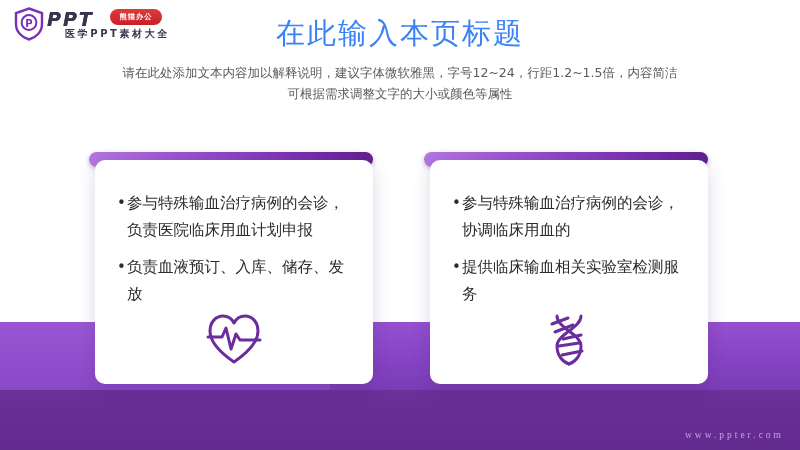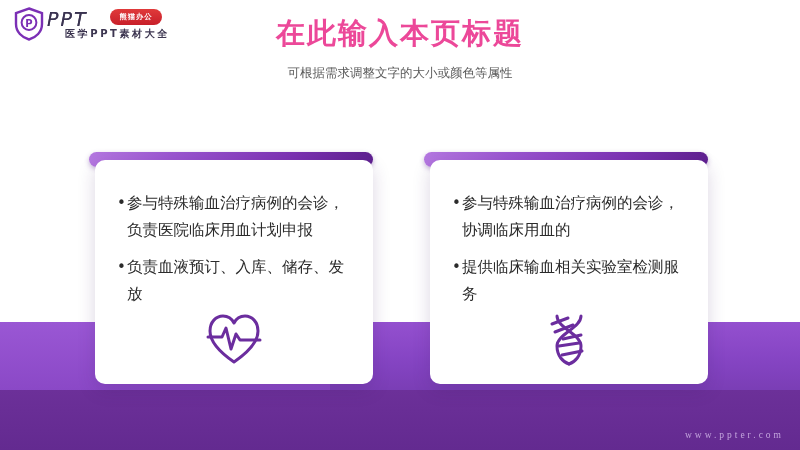--- a/index.html
+++ b/index.html
@@ -28,21 +28,21 @@
     position:absolute; left:0; top:322px; width:330px; height:70px;
     background:linear-gradient(180deg,#9a57d4 0%,#8a48c6 100%);
   }
 
   
   .logo { position:absolute; left:12px; top:5px; width:205px; height:38px; }
   .logo-shield { position:absolute; left:2px; top:2px; width:30px; height:34px; }
   .logo-text { position:absolute; left:35px; top:1px; width:170px; height:36px; }
   .logo-ppt {
     position:absolute; left:0; top:2px;
-    font-weight:normal; font-size:19px; letter-spacing:2px;
+    font-weight:bold; font-size:19px; letter-spacing:2px;
     font-style:italic;
     background:linear-gradient(90deg,#4a3f6b 0%,#2f2a44 100%);
     -webkit-background-clip:text; background-clip:text; color:#3a3350;
   }
   .logo-badge {
     position:absolute; left:63px; top:3px; width:52px; height:16px;
     background:linear-gradient(180deg,#e03a3a 0%,#c81f2a 100%);
     border-radius:8px;
   }
   .logo-badge span {
@@ -52,21 +52,21 @@
   }
   .logo-sub {
     position:absolute; left:18px; top:21px;
     font-size:10px; color:#3c3550; letter-spacing:2.6px; font-weight:bold;
     white-space:nowrap;
   }
 
   
   .title {
     position:absolute; left:0; top:14px; width:800px; text-align:center;
-    font-size:29px; font-weight:bold; color:#ec4899; letter-spacing:2px;
+    font-size:29px; font-weight:normal; color:#3b82f6; letter-spacing:2px;
   }
   .subtitle {
     position:absolute; left:0; top:62px; width:800px; text-align:center;
     font-size:12.5px; color:#5a5a5a; line-height:21px;
   }
   .subtitle div { white-space:nowrap; }
 
   
   .card-wrap { position:absolute; top:152px; width:284px; height:232px; }
   .card-wrap.left  { left:89px; }
@@ -126,20 +126,21 @@
       <span class="logo-ppt">PPT</span>
       <span class="logo-badge">
         <span>熊猫办公</span>
       </span>
       <span class="logo-sub">医学PPT素材大全</span>
     </span>
   </div>
 
   <div class="title">在此输入本页标题</div>
   <div class="subtitle">
+    <div>请在此处添加文本内容加以解释说明，建议字体微软雅黑，字号12~24，行距1.2~1.5倍，内容简洁</div>
     <div>可根据需求调整文字的大小或颜色等属性</div>
   </div>
 
   <div class="card-wrap left">
     <div class="card-tab"></div>
     <div class="card-body">
       <div class="bullets">
         <div class="bullet">
           <span class="bullet-dot">•</span>
           <span class="bullet-text">参与特殊输血治疗病例的会诊，负责医院临床用血计划申报</span>

